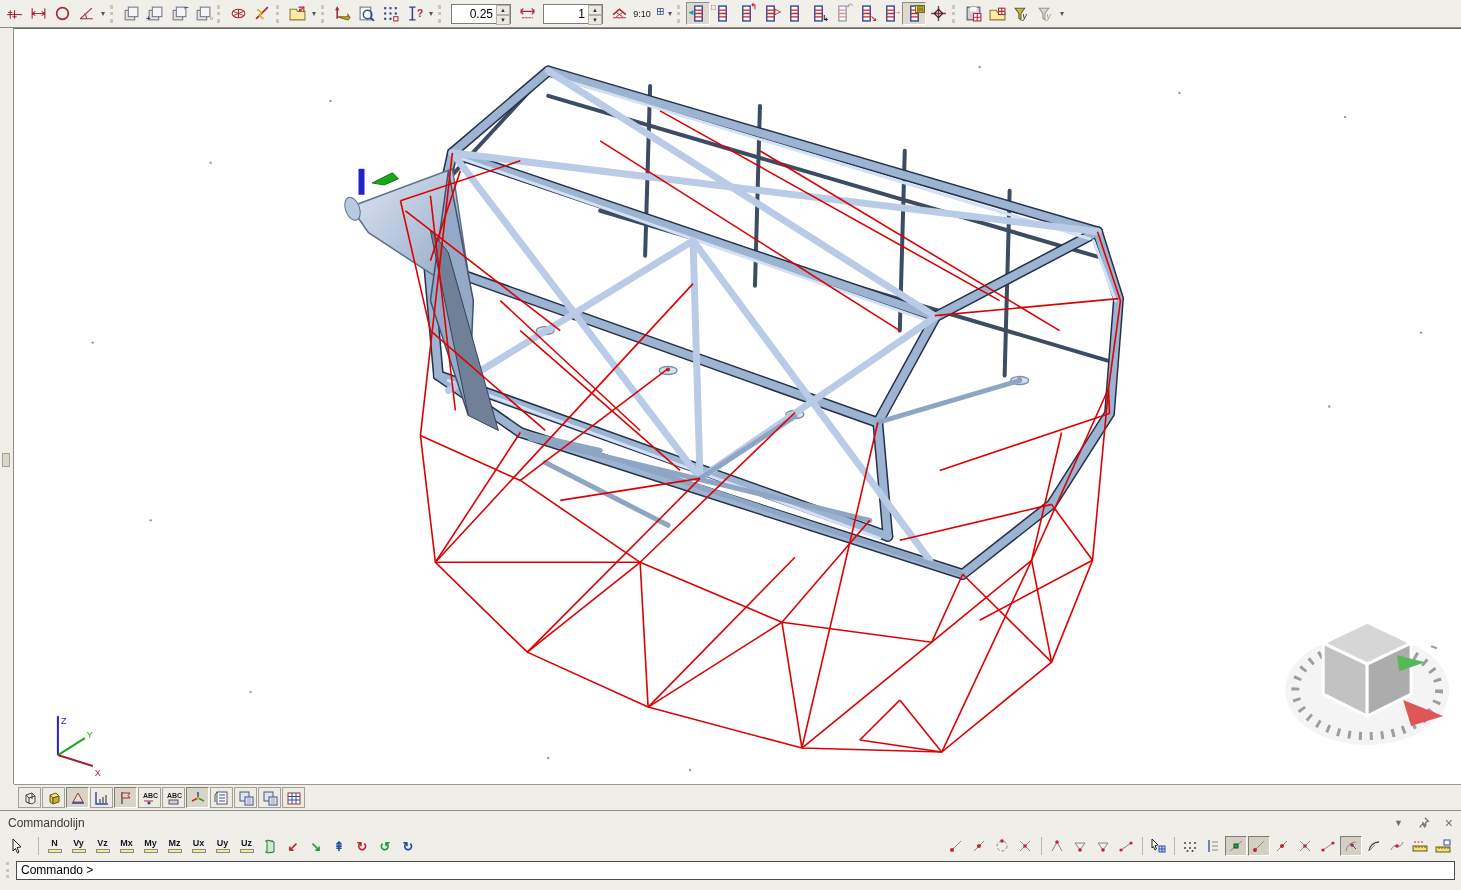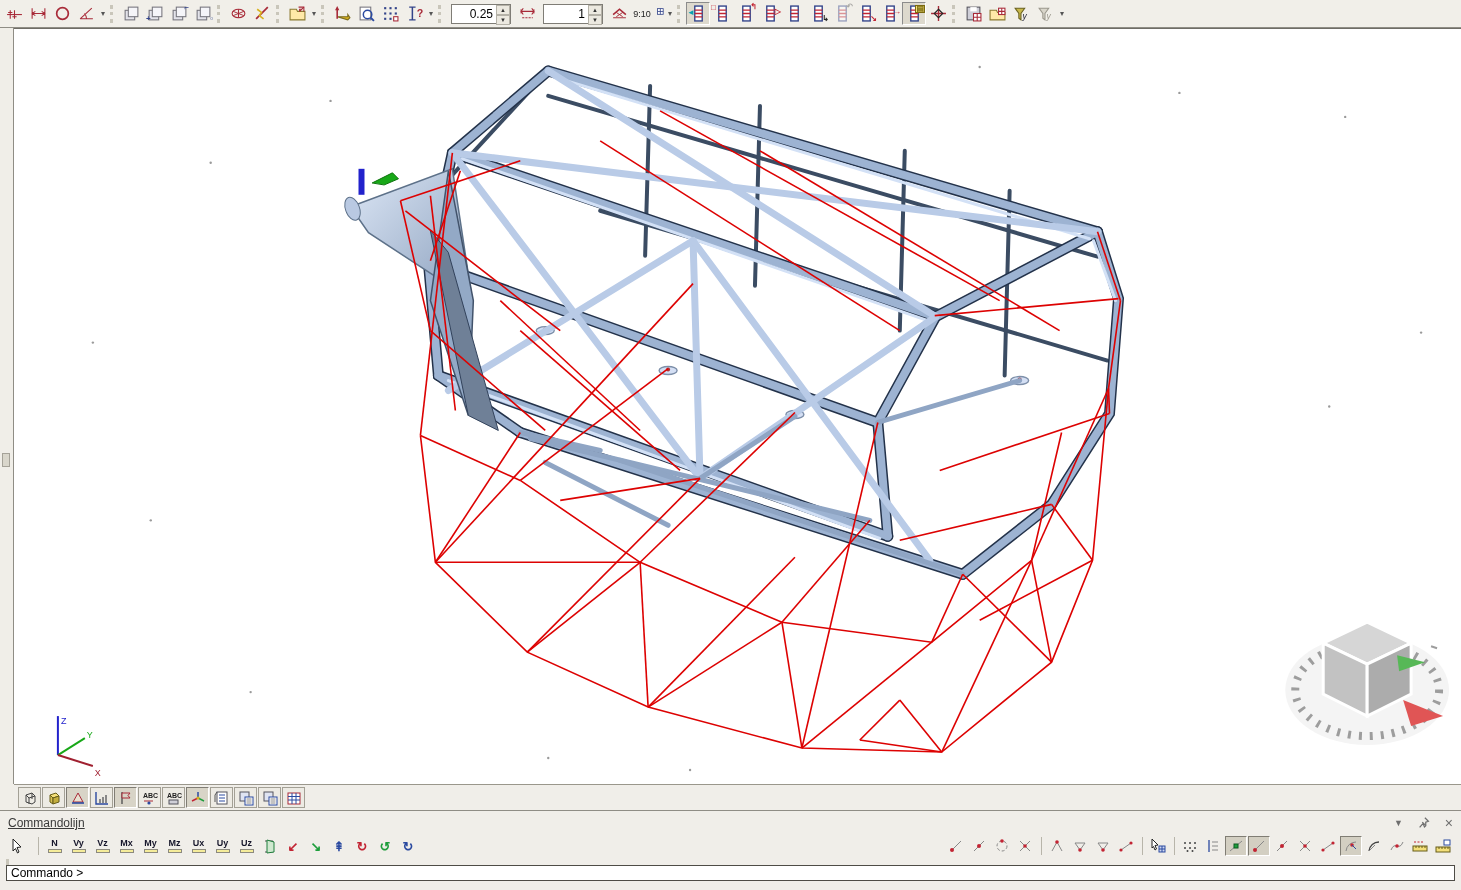--- a/index.html
+++ b/index.html
@@ -44,34 +44,34 @@
     background:#f0eee9; border-top:1px solid #9a978c; display:flex; align-items:center; padding-left:4px; }
   .vbtn { width:23px; height:21px; margin-right:1px; display:flex; align-items:center; justify-content:center;
     background:#edebe4; border:1px solid #a3a095; }
   .vbtn.pressed { background:#d8d4c7; border-color:#807d74 #fff #fff #807d74; }
   .vbtn svg { width:16px; height:16px; }
 
   
   .cmd-panel { position:absolute; left:0; top:810px; width:1461px; height:80px;
     background:#f0eee9; border-top:1px solid #8f8d85; }
   .cmd-header { height:22px; display:flex; align-items:center; padding:2px 8px 0 8px; }
-  .cmd-title { font-size:12px; color:#3a3a3a;text-decoration:underline; }
+  .cmd-title { font-size:12px; color:#3a3a3a; }
   .cmd-header .hicons { margin-left:auto; display:flex; gap:14px; align-items:center; color:#6e6e6e; }
   .cmd-header .hicons span { font-size:11px; }
   .cmd-toolbar { height:26px; display:flex; align-items:center; padding:0 6px; }
   .rbtn { width:23px; height:20px; margin-right:1px; display:flex; flex-direction:column;
     align-items:center; justify-content:center; }
   .rbtn .rl { font-size:9px; font-weight:bold; color:#15152a; line-height:9px; }
   .rbtn .ru { width:14px; height:4px; background:#f5ec9a; border:1px solid #8c8a7f; margin-top:1px; }
   .snap-cluster { margin-left:auto; display:flex; align-items:center; }
   .sbtn { width:22px; height:20px; margin-right:1px; display:flex; align-items:center; justify-content:center; }
   .sbtn.pressed { background:#d3cfc2; border:1px solid; border-color:#807d74 #fff #fff #807d74; }
   .sbtn svg, .rbtn svg { width:16px; height:16px; }
   .vsep { width:1px; height:18px; background:#b8b5aa; margin:0 4px; }
-  .cmd-inputrow { height:22px; display:flex; padding:0 6px 0 6px;flex-direction:column; }
+  .cmd-inputrow { height:22px; display:flex; align-items:center; padding:0 6px 0 6px; }
   .cmd-grip { width:4px; height:16px; border-left:3px dotted #c9c6ba; margin-right:6px; }
   .cmd-input { flex:1; height:19px; border:1px solid #4e4c46; background:#fff;
     font:12px "Liberation Sans",sans-serif; padding:0 4px; outline:none; }
 </style>
 </head>
 <body>
 
 <svg width="0" height="0" style="position:absolute">
   <defs>
     <symbol id="s-dimplus" viewBox="0 0 16 16">

